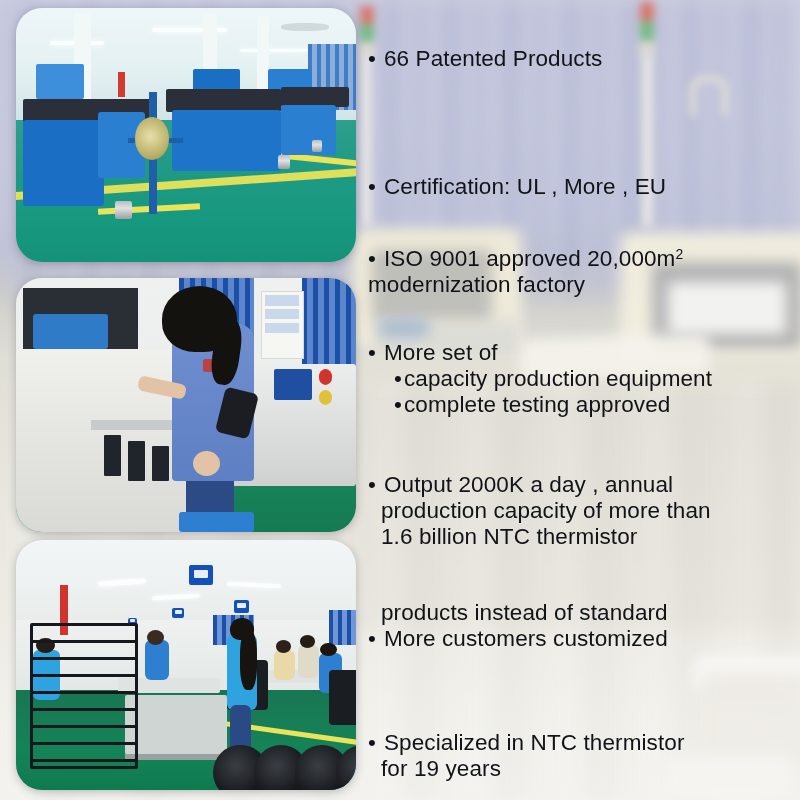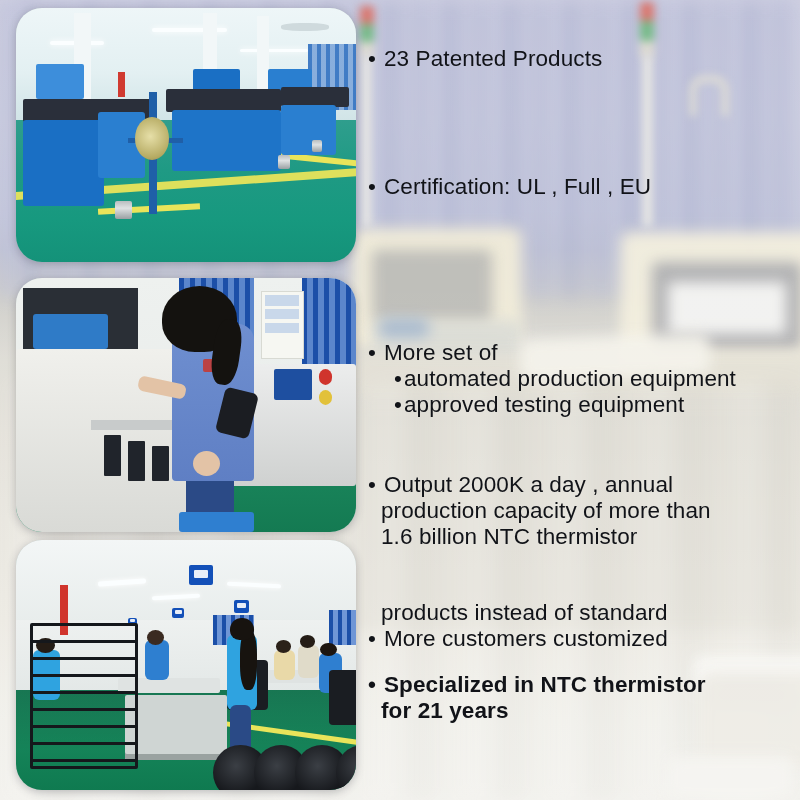--- a/index.html
+++ b/index.html
@@ -282,21 +282,21 @@
   .m2 { font-size:22.5px; }
   sup { font-size:.62em; vertical-align:.52em; letter-spacing:0; }
 
   #g1 { top:46px;  }
   #g2 { top:110px; }
   #g3 { top:174px; }
   #g4 { top:246px; }
   #g5 { top:340px; }
   #g6 { top:472px; }
   #g7 { top:600px; }
-  #g8 { top:672px;font-weight:bold; }
+  #g8 { top:730px; }
 </style>
 </head>
 <body>
 
 <div id="slide">
 
   <div class="bg-layer bg-base"></div>
   <div class="bg-layer bg-curtains"></div>
   <div class="blob b1"></div>
   <div class="blob b1i"></div>
@@ -438,45 +438,49 @@
       <div class="p3-spool pso-1"></div>
       <div class="p3-spool pso-2"></div>
       <div class="p3-spool pso-3"></div>
       <div class="p3-spool pso-4"></div>
     </div>
   </div>
 
   <div id="bullets">
 
     <div class="grp" id="g1">
-      <span class="line l1"><span class="bul">•</span><span>23 Patented Products</span></span>
+      <span class="line l1"><span class="bul">•</span><span>66 Patented Products</span></span>
     </div>
 
 
     <div class="grp" id="g3">
-      <span class="line l1"><span class="bul">•</span><span>Certification: UL , Full , EU</span></span>
-    </div>
-
+      <span class="line l1"><span class="bul">•</span><span>Certification: UL , More , EU</span></span>
+    </div>
+
+    <div class="grp" id="g4">
+      <span class="line l1"><span class="bul">•</span><span>ISO 9001 approved 20,000</span><span class="m2">m</span><sup>2</sup></span>
+      <span class="line l2flat">modernization factory</span>
+    </div>
 
     <div class="grp" id="g5">
       <span class="line l1"><span class="bul">•</span><span>More set of</span></span>
-      <span class="line sub"><span class="bul">•</span><span>automated production equipment</span></span>
-      <span class="line sub"><span class="bul">•</span><span>approved testing equipment</span></span>
+      <span class="line sub"><span class="bul">•</span><span>capacity production equipment</span></span>
+      <span class="line sub"><span class="bul">•</span><span>complete testing approved</span></span>
     </div>
 
     <div class="grp" id="g6">
       <span class="line l1"><span class="bul">•</span><span>Output 2000K a day , annual</span></span>
       <span class="line l2">production capacity of more than</span>
       <span class="line l2">1.6 billion NTC thermistor</span>
     </div>
 
     <div class="grp" id="g7">
       <span class="line l2">products instead of standard</span>
       <span class="line l1"><span class="bul">•</span><span>More customers customized</span></span>
     </div>
 
     <div class="grp" id="g8">
       <span class="line l1"><span class="bul">•</span><span>Specialized in NTC thermistor</span></span>
-      <span class="line l2">for 21 years</span>
+      <span class="line l2">for 19 years</span>
     </div>
 
   </div>
 </div>
 
 </body></html>

